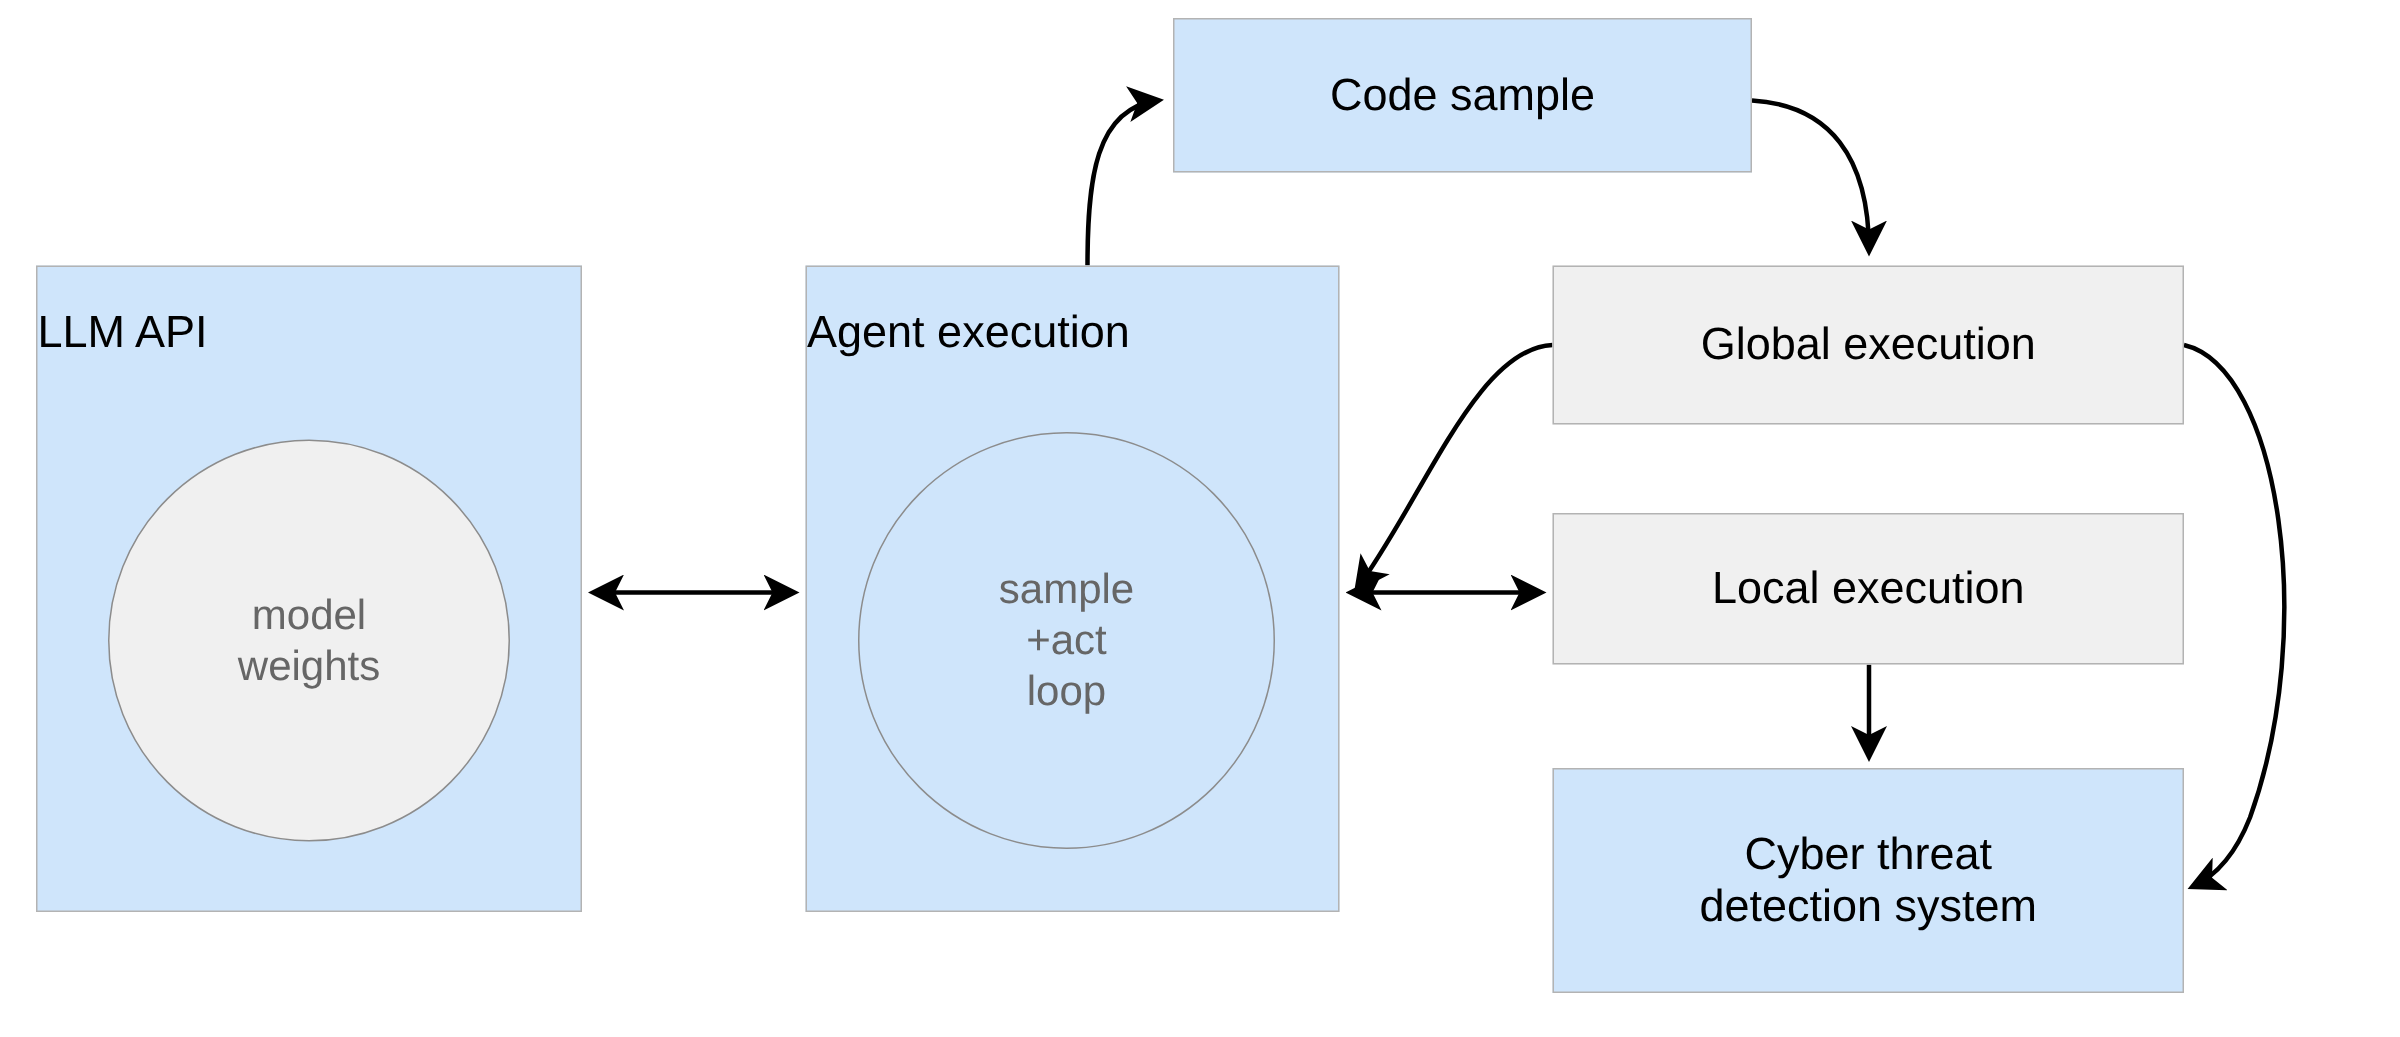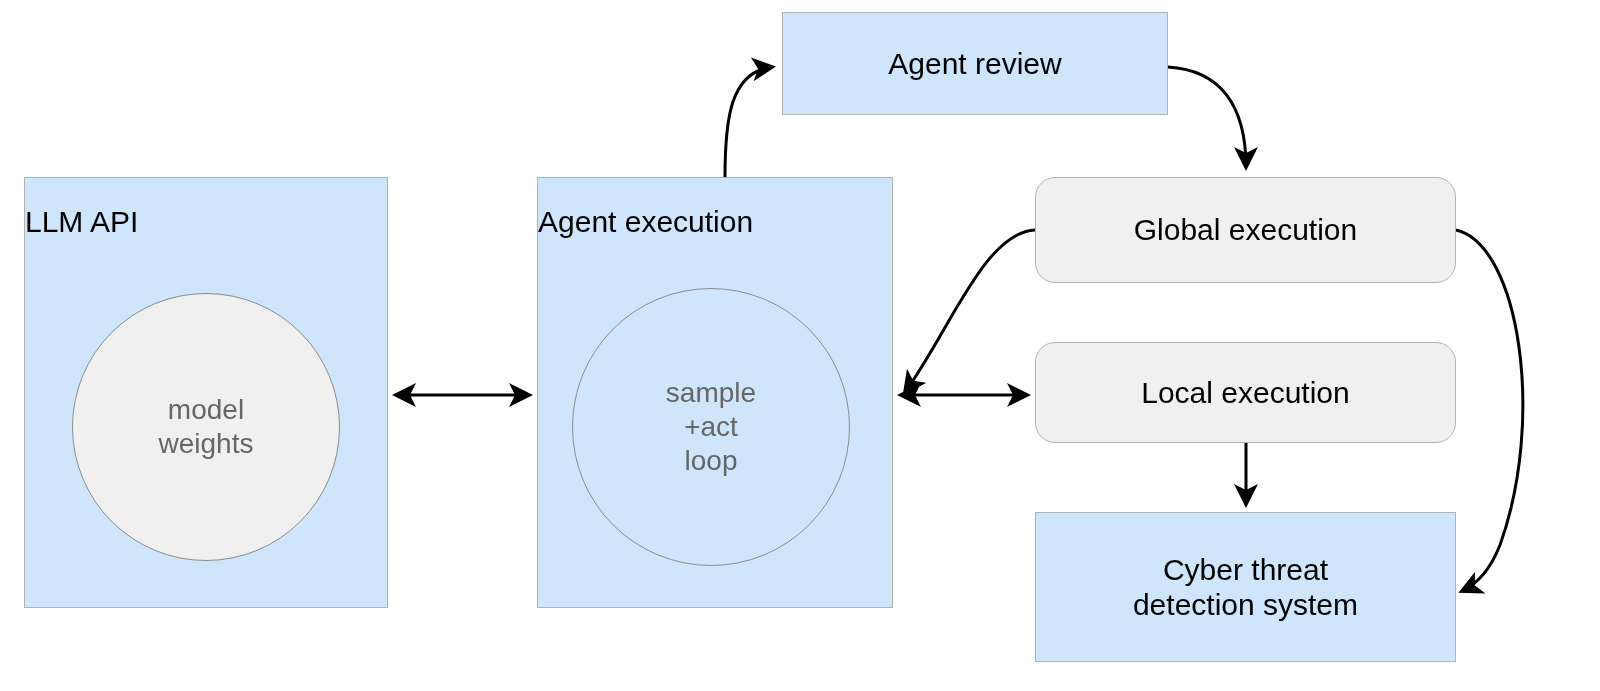--- a/index.html
+++ b/index.html
@@ -20,21 +20,21 @@
     box-sizing: border-box;
     border: 1px solid #b3b3b3;
     display: flex;
     align-items: center;
     justify-content: center;
     text-align: center;
     color: #000000;
     line-height: 1.18;
   }
   .node.blue   { background: #cfe5fb; }
-  .node.gray   { background: #f0f0f0; border-radius: 20px; }
+  .node.gray   { background: #f0f0f0; }
   .node-title-top {
     position: absolute;
     left: 0;
     right: 0;
     text-align: left;
     color: #000000;
   }
   .circle {
     position: absolute;
     border: 1px solid #8c8c8c;
@@ -95,21 +95,21 @@
   <div class="circle gray-fill lbl" style="left:72px; top:293px; width:268px; height:268px; font-size:28px;">model
 weights</div>
 
   <div class="node blue" style="left:537px; top:177px; width:356px; height:431px;">
     <span class="node-title-top lbl" style="top:26px; font-size:30px;">Agent execution</span>
   </div>
   <div class="circle no-fill lbl" style="left:572px; top:288px; width:278px; height:278px; font-size:28px;">sample
 +act
 loop</div>
 
-  <div class="node blue lbl" style="left:782px; top:12px; width:386px; height:103px; font-size:30px;">Agent review</div>
+  <div class="node blue lbl" style="left:782px; top:12px; width:386px; height:103px; font-size:30px;">Code sample</div>
 
   <div class="node gray lbl" style="left:1035px; top:177px; width:421px; height:106px; font-size:30px;">Global execution</div>
 
   <div class="node blue lbl" style="left:1035px; top:512px; width:421px; height:150px; font-size:30px; white-space:pre-line;">Cyber threat
 detection system</div>
 
   <div class="node gray lbl" style="left:1035px; top:342px; width:421px; height:101px; font-size:30px;">Local execution</div>
 
 </div>
 

